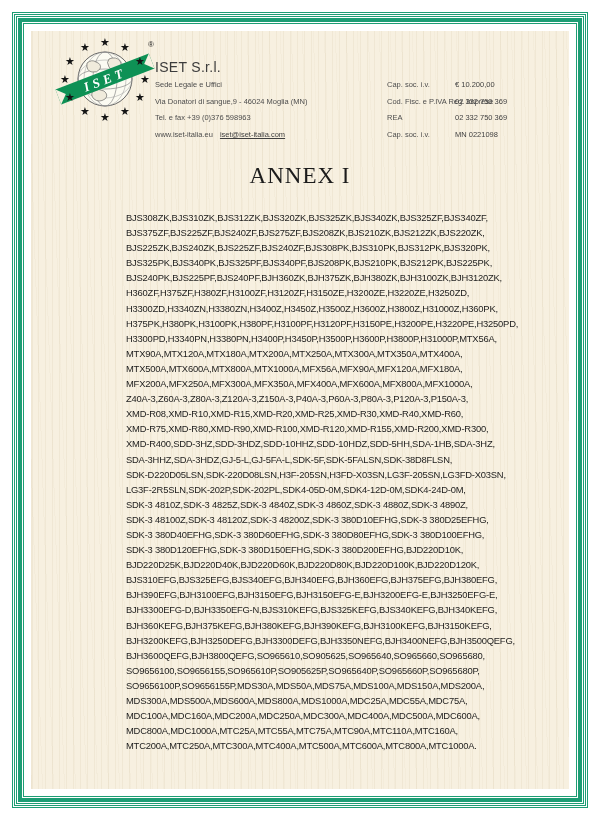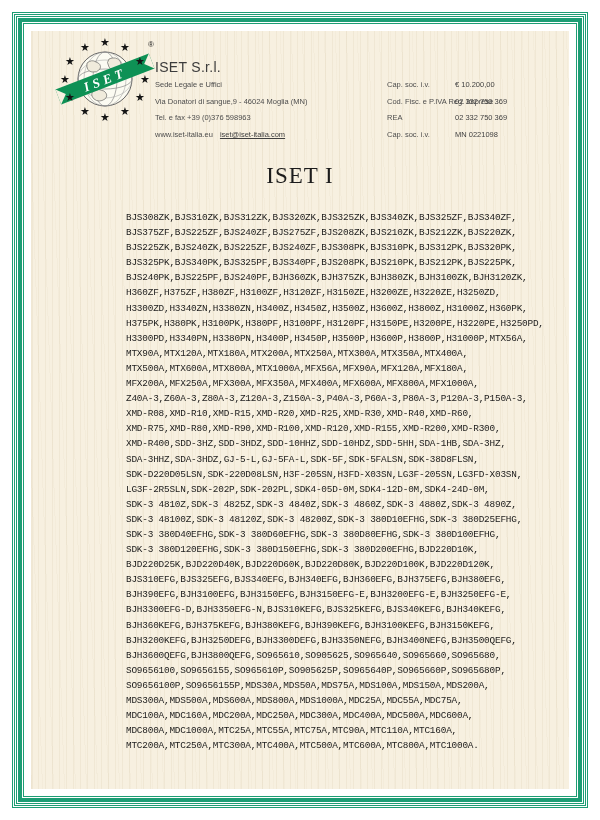--- a/index.html
+++ b/index.html
@@ -31,21 +31,21 @@
   .hrow .vcell { position:absolute; left:424px; white-space:nowrap; color:#3f3f3f; }
   .r1 { top:49px; } .r2 { top:66px; } .r3 { top:82px;text-decoration:underline; } .r4 { top:99px; }
   .email-link { text-decoration:underline; margin-left:7px; color:#3f3f3f; }
   
   .annex-title {
     position:absolute; top:132px; left:0; width:100%; text-align:center;
     font-family:"Liberation Serif", serif; font-size:23px; color:#1c1c1c; letter-spacing:1px;
   }
   .model-list {
     position:absolute; left:95px; top:179px; width:386px;
-    font-family:Liberation Mono, monospace; font-size:9.4px; line-height:15.1px;
+    font-family:Liberation Sans, sans-serif; font-size:9.4px; line-height:15.1px;
     letter-spacing:-0.2px; color:#1c1c1c; white-space:pre;
   }
 </style>
 </head>
 <body>
 
 <div class="f1">
  <div class="f2">
   <div class="f3">
    <div class="f4">
@@ -108,21 +108,21 @@
         <span class="vcell">02 332 750 369</span>
       </div>
       <div class="hrow r4">
         <span class="lcell">
           <span>www.iset-italia.eu</span><span class="email-link">iset@iset-italia.com</span>
         </span>
         <span class="mcell">Cap. soc. i.v.</span>
         <span class="vcell">MN 0221098</span>
       </div>
 
-      <div class="annex-title">ISET I</div>
+      <div class="annex-title">ANNEX I</div>
       <div class="model-list">BJS308ZK,BJS310ZK,BJS312ZK,BJS320ZK,BJS325ZK,BJS340ZK,BJS325ZF,BJS340ZF,
 BJS375ZF,BJS225ZF,BJS240ZF,BJS275ZF,BJS208ZK,BJS210ZK,BJS212ZK,BJS220ZK,
 BJS225ZK,BJS240ZK,BJS225ZF,BJS240ZF,BJS308PK,BJS310PK,BJS312PK,BJS320PK,
 BJS325PK,BJS340PK,BJS325PF,BJS340PF,BJS208PK,BJS210PK,BJS212PK,BJS225PK,
 BJS240PK,BJS225PF,BJS240PF,BJH360ZK,BJH375ZK,BJH380ZK,BJH3100ZK,BJH3120ZK,
 H360ZF,H375ZF,H380ZF,H3100ZF,H3120ZF,H3150ZE,H3200ZE,H3220ZE,H3250ZD,
 H3300ZD,H3340ZN,H3380ZN,H3400Z,H3450Z,H3500Z,H3600Z,H3800Z,H31000Z,H360PK,
 H375PK,H380PK,H3100PK,H380PF,H3100PF,H3120PF,H3150PE,H3200PE,H3220PE,H3250PD,
 H3300PD,H3340PN,H3380PN,H3400P,H3450P,H3500P,H3600P,H3800P,H31000P,MTX56A,
 MTX90A,MTX120A,MTX180A,MTX200A,MTX250A,MTX300A,MTX350A,MTX400A,

